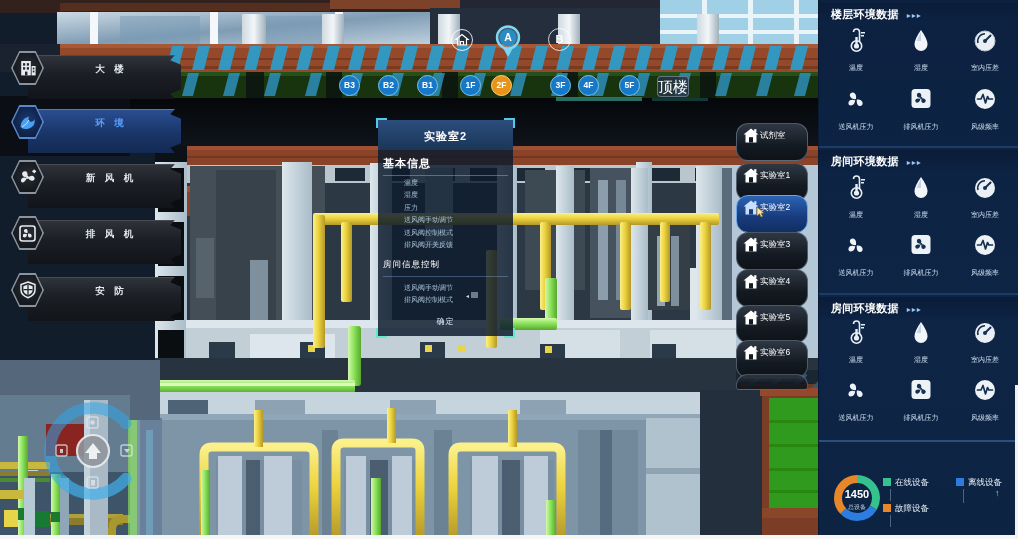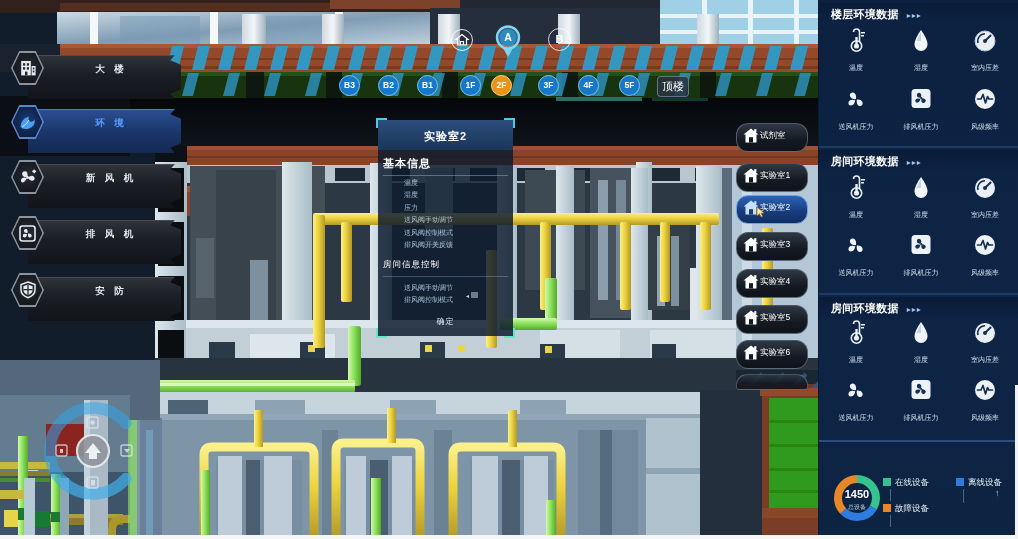--- a/index.html
+++ b/index.html
@@ -12,23 +12,23 @@
   .shex{position:absolute;left:0;top:-2px;width:33px;height:34px;background:#8b949e;clip-path:polygon(25% 0,75% 0,100% 50%,75% 100%,25% 100%,0 50%);display:flex;align-items:center;justify-content:center;}
   .shex:before{content:"";position:absolute;inset:1.6px;background:radial-gradient(circle at 50% 45%,#2a2e35 0%,#15181d 70%);clip-path:polygon(25% 0,75% 0,100% 50%,75% 100%,25% 100%,0 50%);}
   .sbar-a{background:linear-gradient(180deg,#2b4f93 0%,#1a3569 55%,#122a52 100%);box-shadow:inset 0 1px 0 rgba(160,200,255,0.35);}
   .slabel-a{color:#59a2ff;}
   .shex-a{background:#5a86c8;}
   .shex-a:before{background:radial-gradient(circle at 50% 45%,#1c3a70 0%,#0e2148 70%);}
   .shex svg{position:relative;z-index:2;}
   
   .fbtn{position:absolute;top:0;width:19px;height:19px;border-radius:50%;background:#1878c8;border:1.6px solid #7cc4ea;color:#fff;font-size:8.5px;font-weight:bold;text-align:center;line-height:19px;box-sizing:content-box;}
   .fbtn-o{background:#e8941a;border-color:#ffd27e;}
-  .ftop{position:absolute;top:1px;width:30px;height:19px;border-radius:4px;background:rgba(40,52,66,0.85);border:1px solid rgba(160,180,200,0.5);color:#fff;font-size:11px;text-align:center;line-height:19px;}
+  .ftop{position:absolute;top:1px;width:30px;height:19px;border-radius:4px;background:rgba(40,52,66,0.85);border:1px solid rgba(160,180,200,0.5);color:#fff;font-size:15px;text-align:center;line-height:19px;}
   
-  .rbtn{position:absolute;left:0;width:72px;height:29px;border-radius:12px;background:linear-gradient(180deg,#2e3844 0%,#141a22 60%,#0e1319 100%);border:1px solid rgba(150,170,190,0.45);box-sizing:border-box;}
+  .rbtn{position:absolute;left:0;width:72px;height:38px;border-radius:12px;background:linear-gradient(180deg,#2e3844 0%,#141a22 60%,#0e1319 100%);border:1px solid rgba(150,170,190,0.45);box-sizing:border-box;}
   .rbtn-a{background:linear-gradient(180deg,#2c62b4 0%,#173b7c 60%,#122e62 100%);border-color:#6aa6e8;}
   .rhouse{position:absolute;left:6px;top:3.5px;}
   .rtxt{position:absolute;left:23px;top:0;right:0;color:#fff;font-size:8.5px;line-height:22px;}
   
   .phead{position:absolute;left:0;width:100%;height:22px;background:linear-gradient(180deg,#0a1c38,#0d2344);}
   .ptitle{margin-left:12px;color:#fff;font-size:11px;font-weight:bold;letter-spacing:0.3px;line-height:22px;}
   .parr{color:#9fc6f2;font-size:8px;letter-spacing:1px;margin-left:8px;}
   .cell{position:absolute;width:40px;text-align:center;}
   .cell svg{display:block;margin:0 auto;}
   .clabel{margin-top:9px;color:#cfe0f0;font-size:7px;white-space:nowrap;}
@@ -525,21 +525,21 @@
     <span style="color:#fff;font-size:11px;font-weight:bold;line-height:21px">B</span>
   </div>
 </div>
 
 <div class="abs" style="left:330px;top:75px;width:370px;height:22px">
   <div class="fbtn" style="left:9px">B3</div>
   <div class="fbtn" style="left:48px">B2</div>
   <div class="fbtn" style="left:87px">B1</div>
   <div class="fbtn" style="left:130px">1F</div>
   <div class="fbtn fbtn-o" style="left:161px">2F</div>
-  <div class="fbtn" style="left:208px">3F</div>
+  <div class="fbtn" style="left:220px">3F</div>
   <div class="fbtn" style="left:248px">4F</div>
   <div class="fbtn" style="left:289px">5F</div>
   <div class="ftop" style="left:327px">顶楼</div>
 </div>
 
 <div class="abs" style="left:376px;top:118px;width:139px;height:220px">
   <div class="abs" style="left:2px;top:2px;right:2px;bottom:2px;background:rgba(13,28,45,0.84)"></div>
 
   <div class="abs" style="left:2px;top:2px;right:2px;height:30px;background:linear-gradient(180deg,#2c4e7d,#1a3658);text-align:center">
     <span style="color:#fff;font-size:11px;font-weight:bold;line-height:32px;letter-spacing:1px">实验室2</span>

